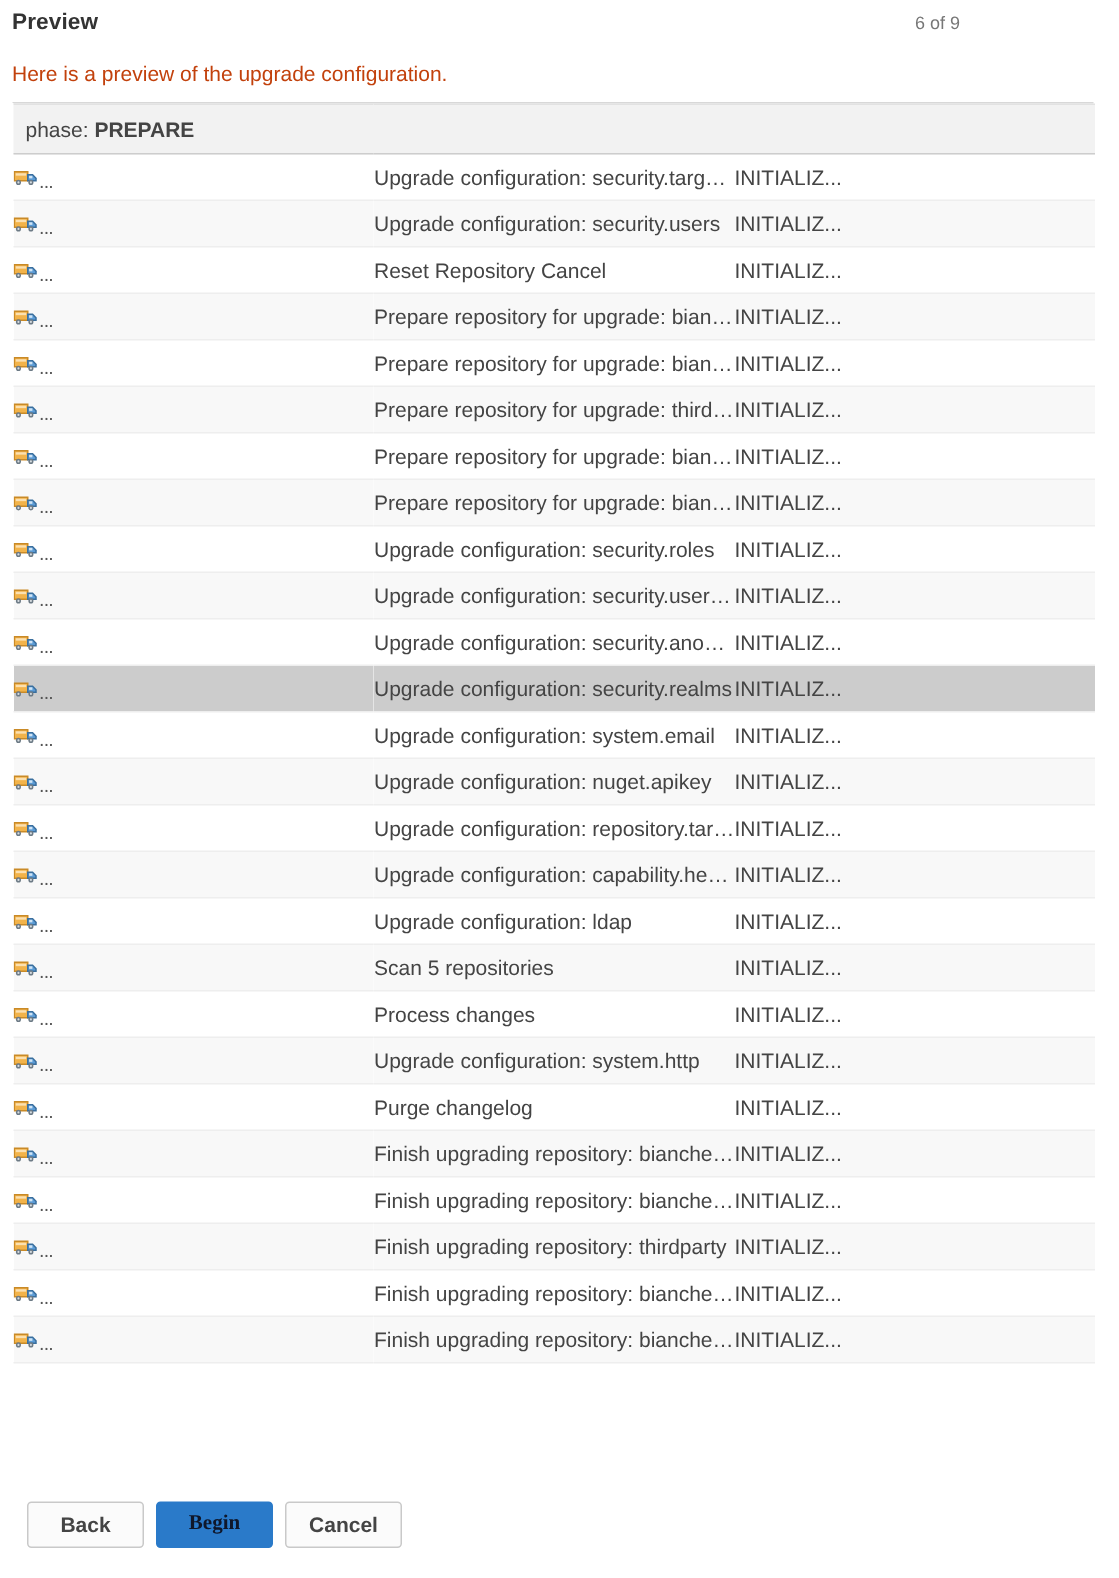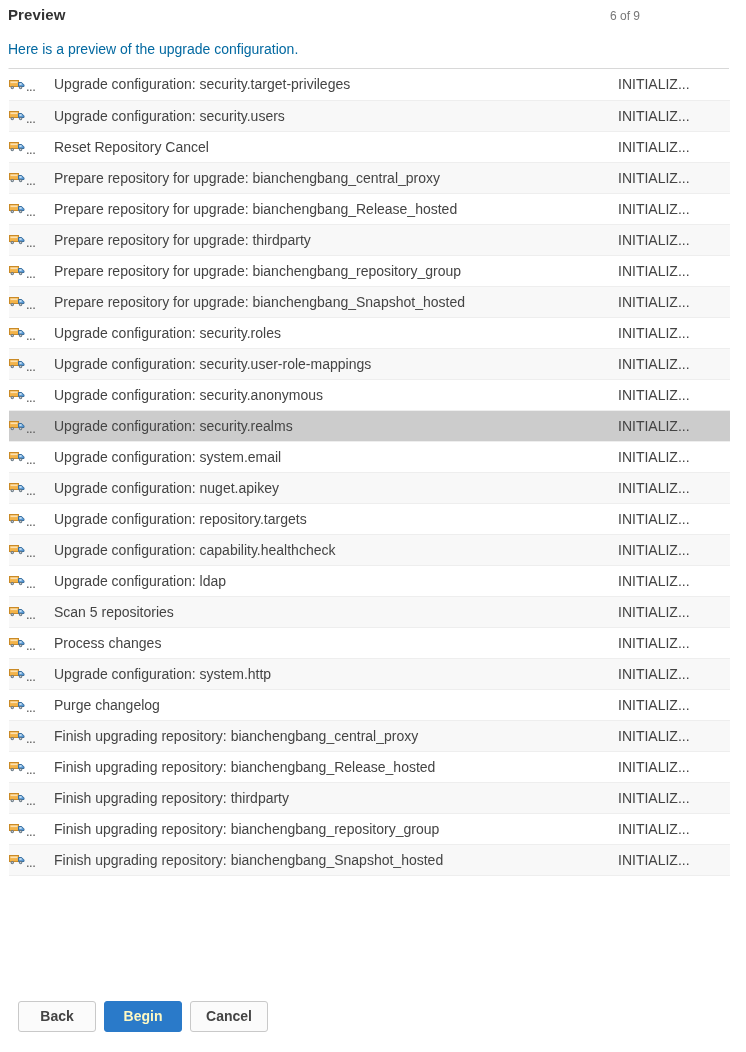--- a/index.html
+++ b/index.html
@@ -39,21 +39,21 @@
   }
   .wizard-step {
     font-size: 12px;
     font-weight: normal;
     color: #777777;
     padding-right: 6px;
   }
 
   .wizard-desc {
     font-size: 14px;
-    color: #0369a1;
+    color: #c2410c;
     padding: 8px 8px 0 8px;
     height: 38px;
     line-height: 22px;
   }
 
   
   .table-wrap {
     margin: 0 17px 0 8px;
     border-top: 1px solid #d8d8d8;
     border-left: 1px solid #ffffff;
@@ -155,38 +155,42 @@
     text-align: center;
   }
   .btn-default {
     background: #fbfbfb;
     border: 1px solid #c9c9c9;
     color: #444444;
   }
   .btn-primary {
     background: #2a7ac9;
     border: 1px solid #2a7ac9;
-    color: #fef9c3;
+    color: #0f172a;
+    font-family: Liberation Serif, serif;
   }
 </style>
 </head>
 <body>
 
 <div class="wizard">
 
   <div class="wizard-header">
     <div class="wizard-title">Preview</div>
     <div class="wizard-step">6 of 9</div>
   </div>
 
   <div class="wizard-desc">Here is a preview of the upgrade configuration.</div>
 
   <div class="table-wrap">
     <table class="preview-table">
       <tbody id="table-body">
+          <tr class="phase-row">
+            <td colspan="3"><span class="phase-label">phase: </span><span class="phase-name">PREPARE</span></td>
+          </tr>
           <tr class="item-row odd">
             <td class="col-icon">
               <span class="icon-cell-inner">
                 <span class="truck-icon"><svg width="16" height="13" viewBox="0 0 16 13" xmlns="http://www.w3.org/2000/svg">
                     <rect x="0.5" y="2.5" width="9" height="6" fill="#f2b34a" stroke="#c98a27"></rect>
                     <rect x="1.5" y="3.5" width="7" height="1.6" fill="#fbe0b0"></rect>
                     <path d="M9.5 4.5 h3.2 l2.3 2.4 v1.6 h-5.5 z" fill="#5b9bd5" stroke="#3a6f9e"></path>
                     <rect x="10.4" y="5.2" width="2.2" height="1.7" fill="#cfe4f5"></rect>
                     <circle cx="3.3" cy="9.6" r="1.7" fill="#6d7b86"></circle>
                     <circle cx="3.3" cy="9.6" r="0.7" fill="#d7dde1"></circle>

